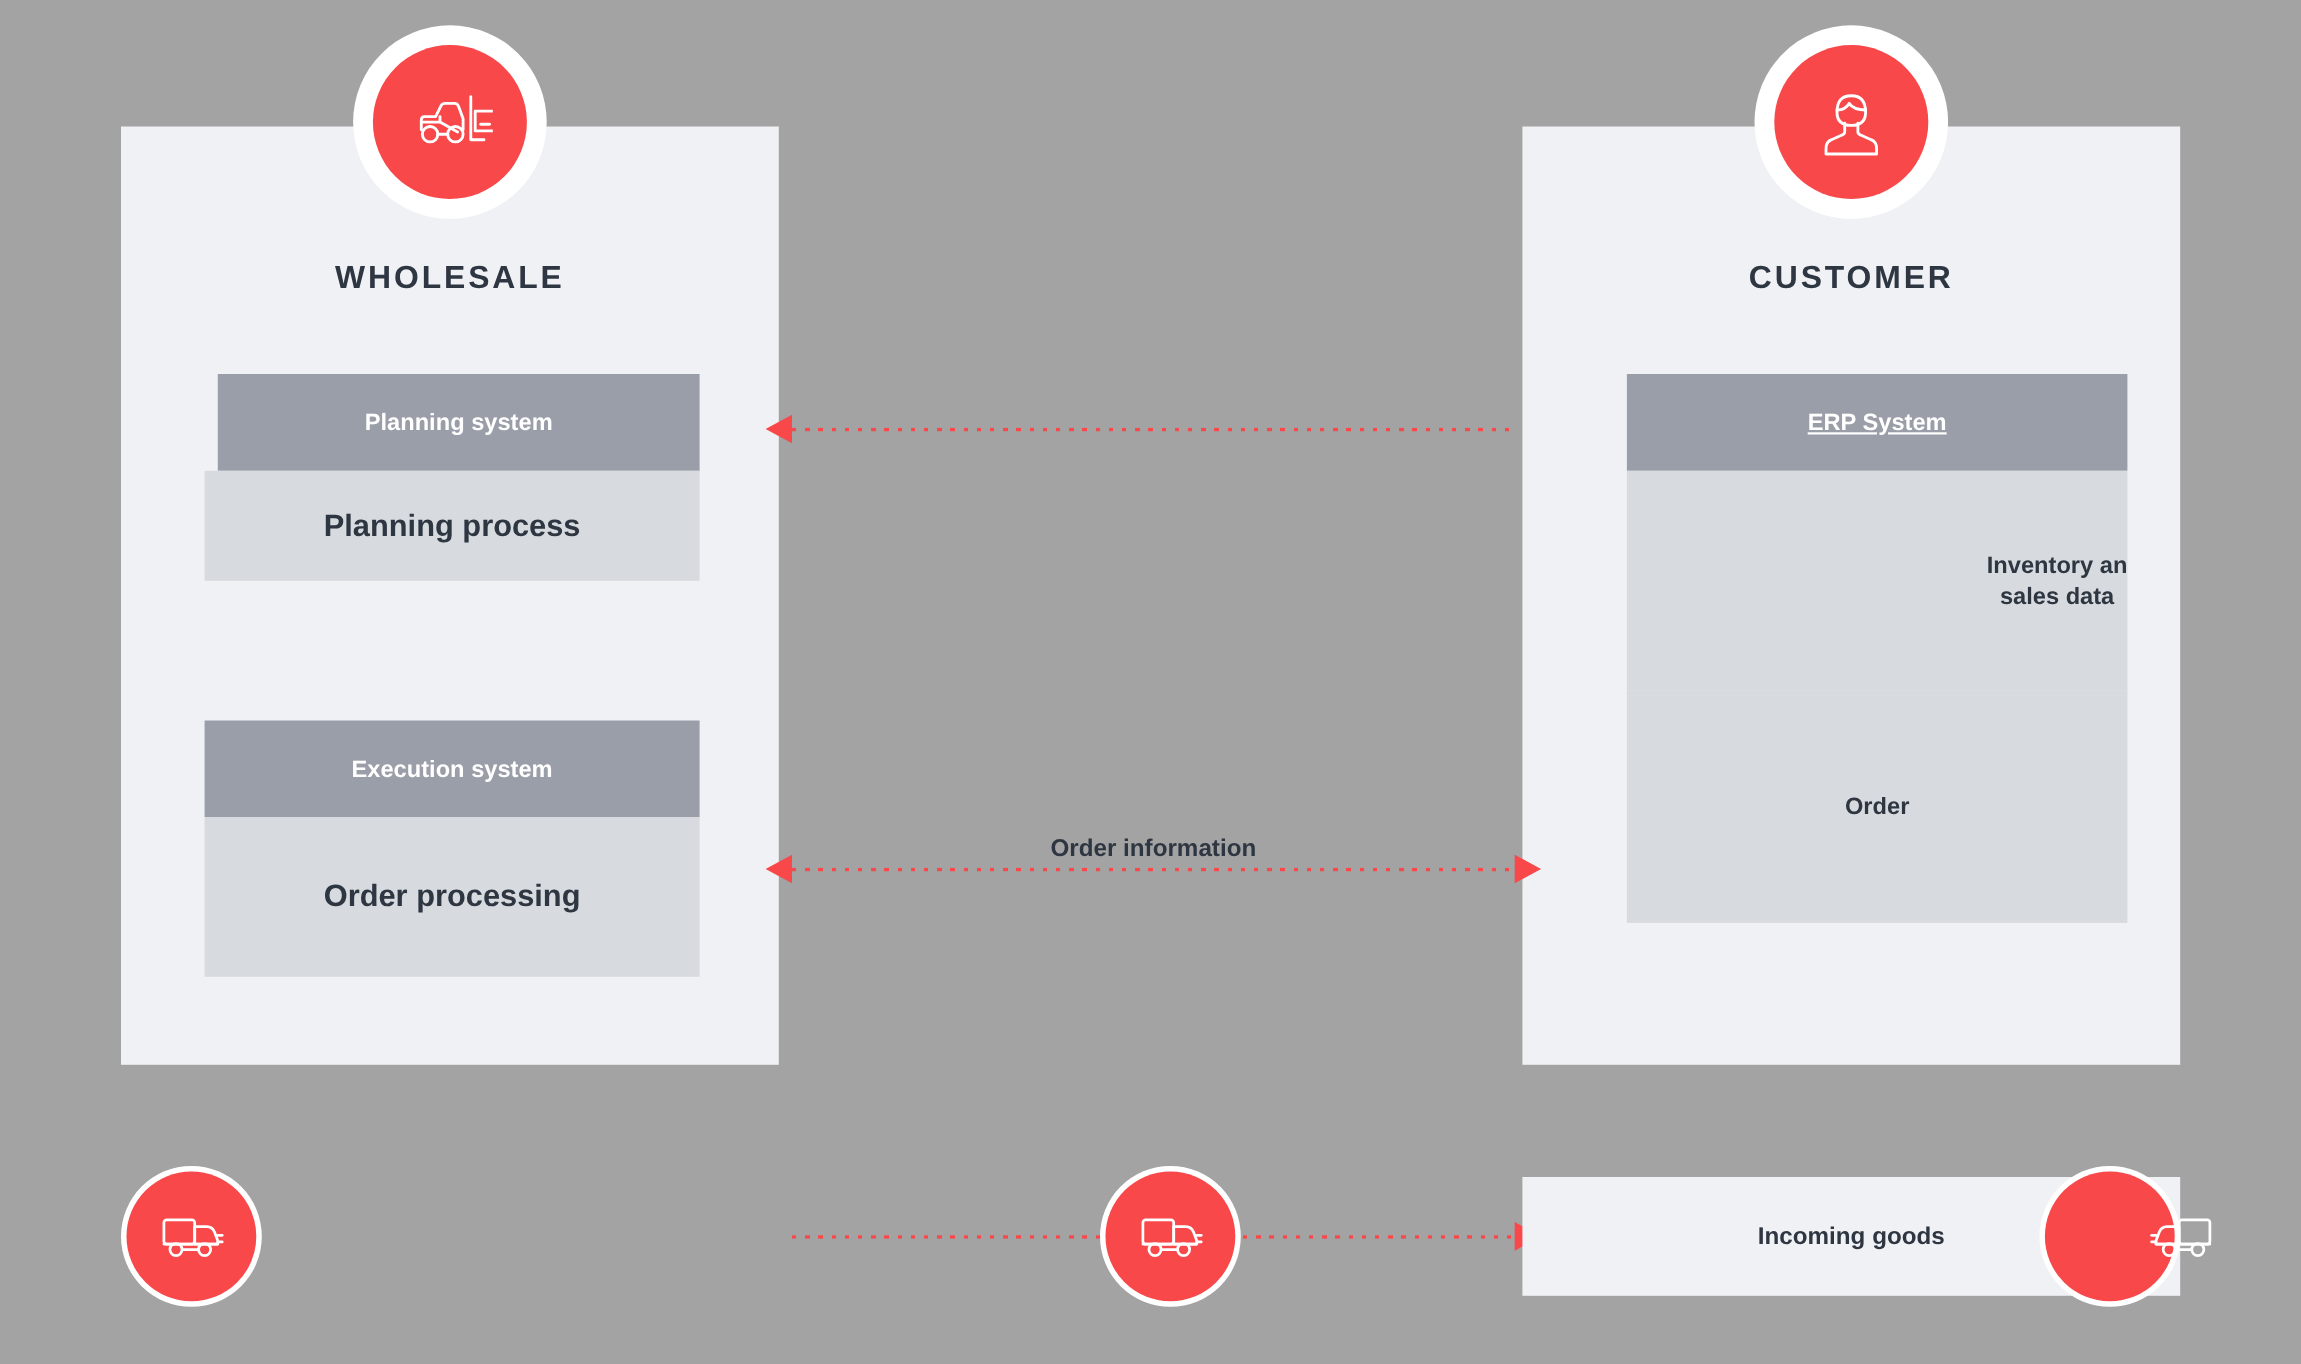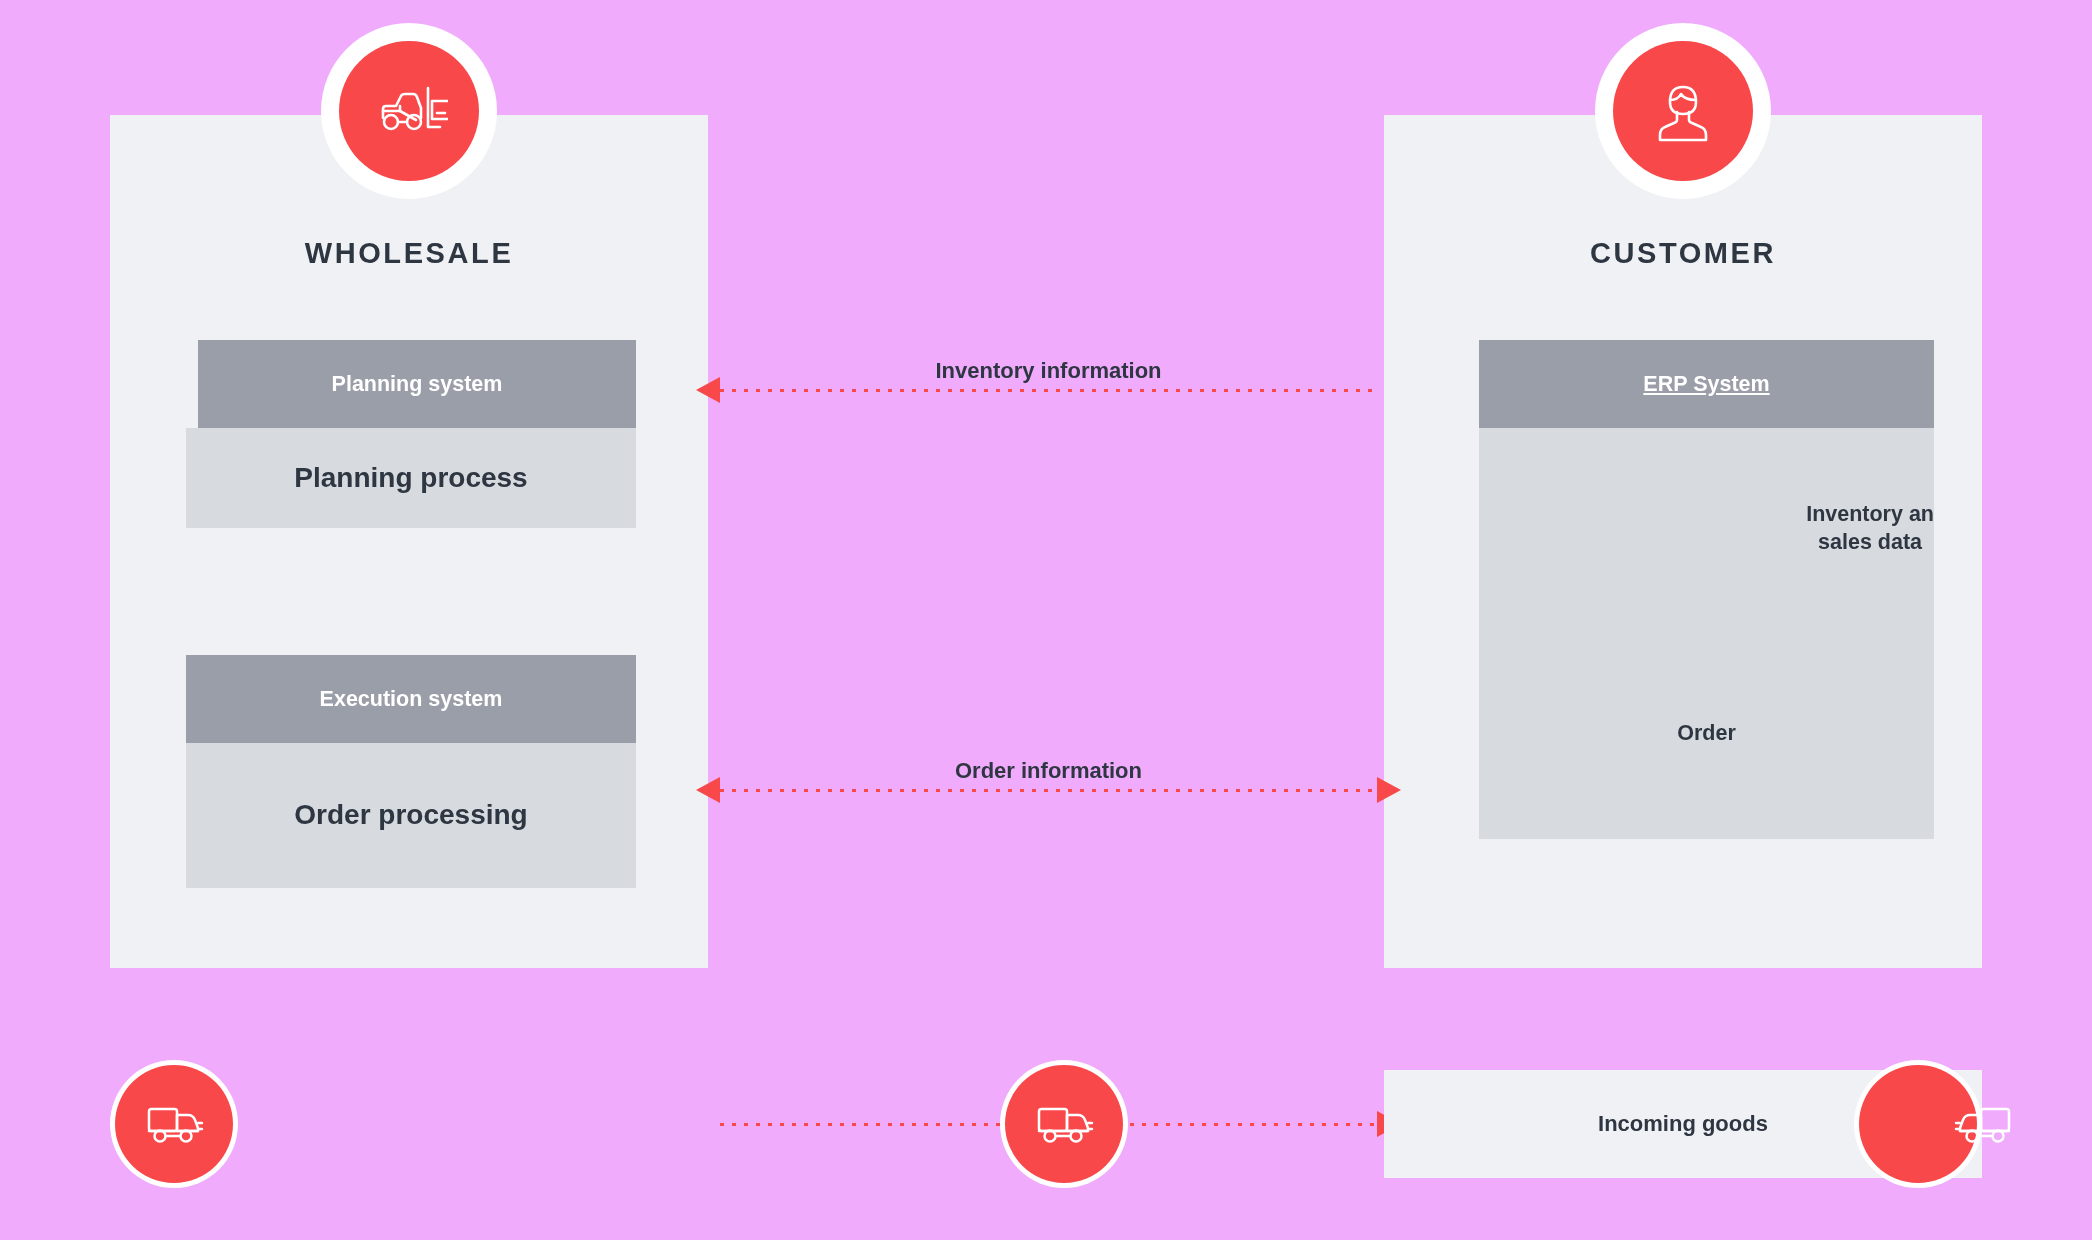--- a/index.html
+++ b/index.html
@@ -9,21 +9,21 @@
     height: 1240px;
     background: #ffffff;
     font-family: "Liberation Sans", sans-serif;
     overflow: hidden;
   }
 
   #stage {
     position: relative;
     width: 2092px;
     height: 1240px;
-    background: #f0abfc;
+    background: #a3a3a3;
   }
 
   
   .party-panel {
     position: absolute;
     background: #F0F1F5;
   }
   #panel-wholesale { left: 110px;  top: 115px; width: 598px;  height: 853px; }
   #panel-customer  { left: 1384px; top: 115px; width: 598px;  height: 853px; }
 
@@ -258,21 +258,20 @@
     <div class="sys-body-top">
       <div>
         <div>Inventory an</div>
         <div>sales data</div>
       </div>
     </div>
     <div class="sys-body-bottom">Order</div>
   </div>
 
   <div class="flow" id="flow-inventory">
-    <div class="flow-label">Inventory information</div>
     <div class="flow-line"></div>
     <div class="arrow-head arrow-left"></div>
   </div>
 
 
   <div class="flow" id="flow-order">
     <div class="flow-label">Order information</div>
     <div class="flow-line"></div>
     <div class="arrow-head arrow-left"></div>
     <div class="arrow-head arrow-right"></div>

